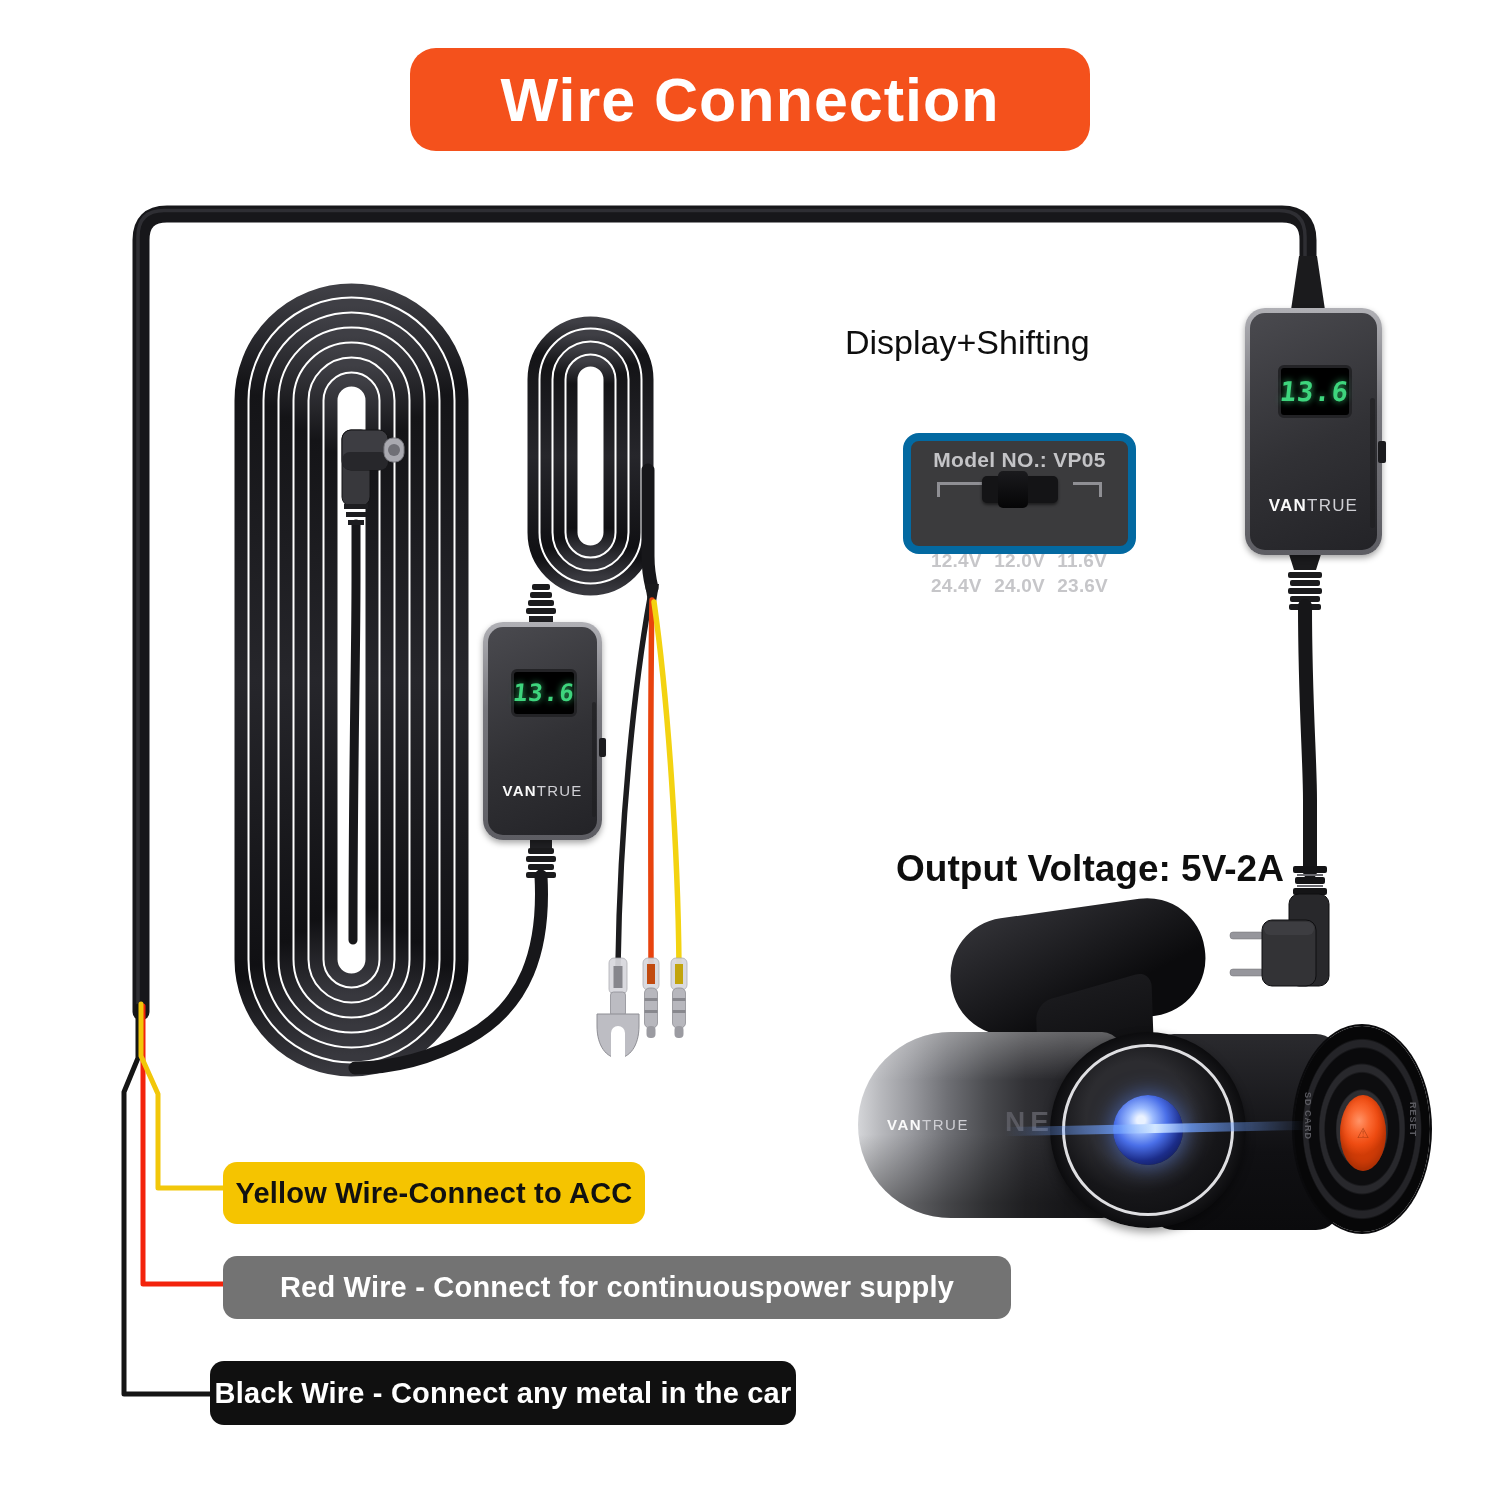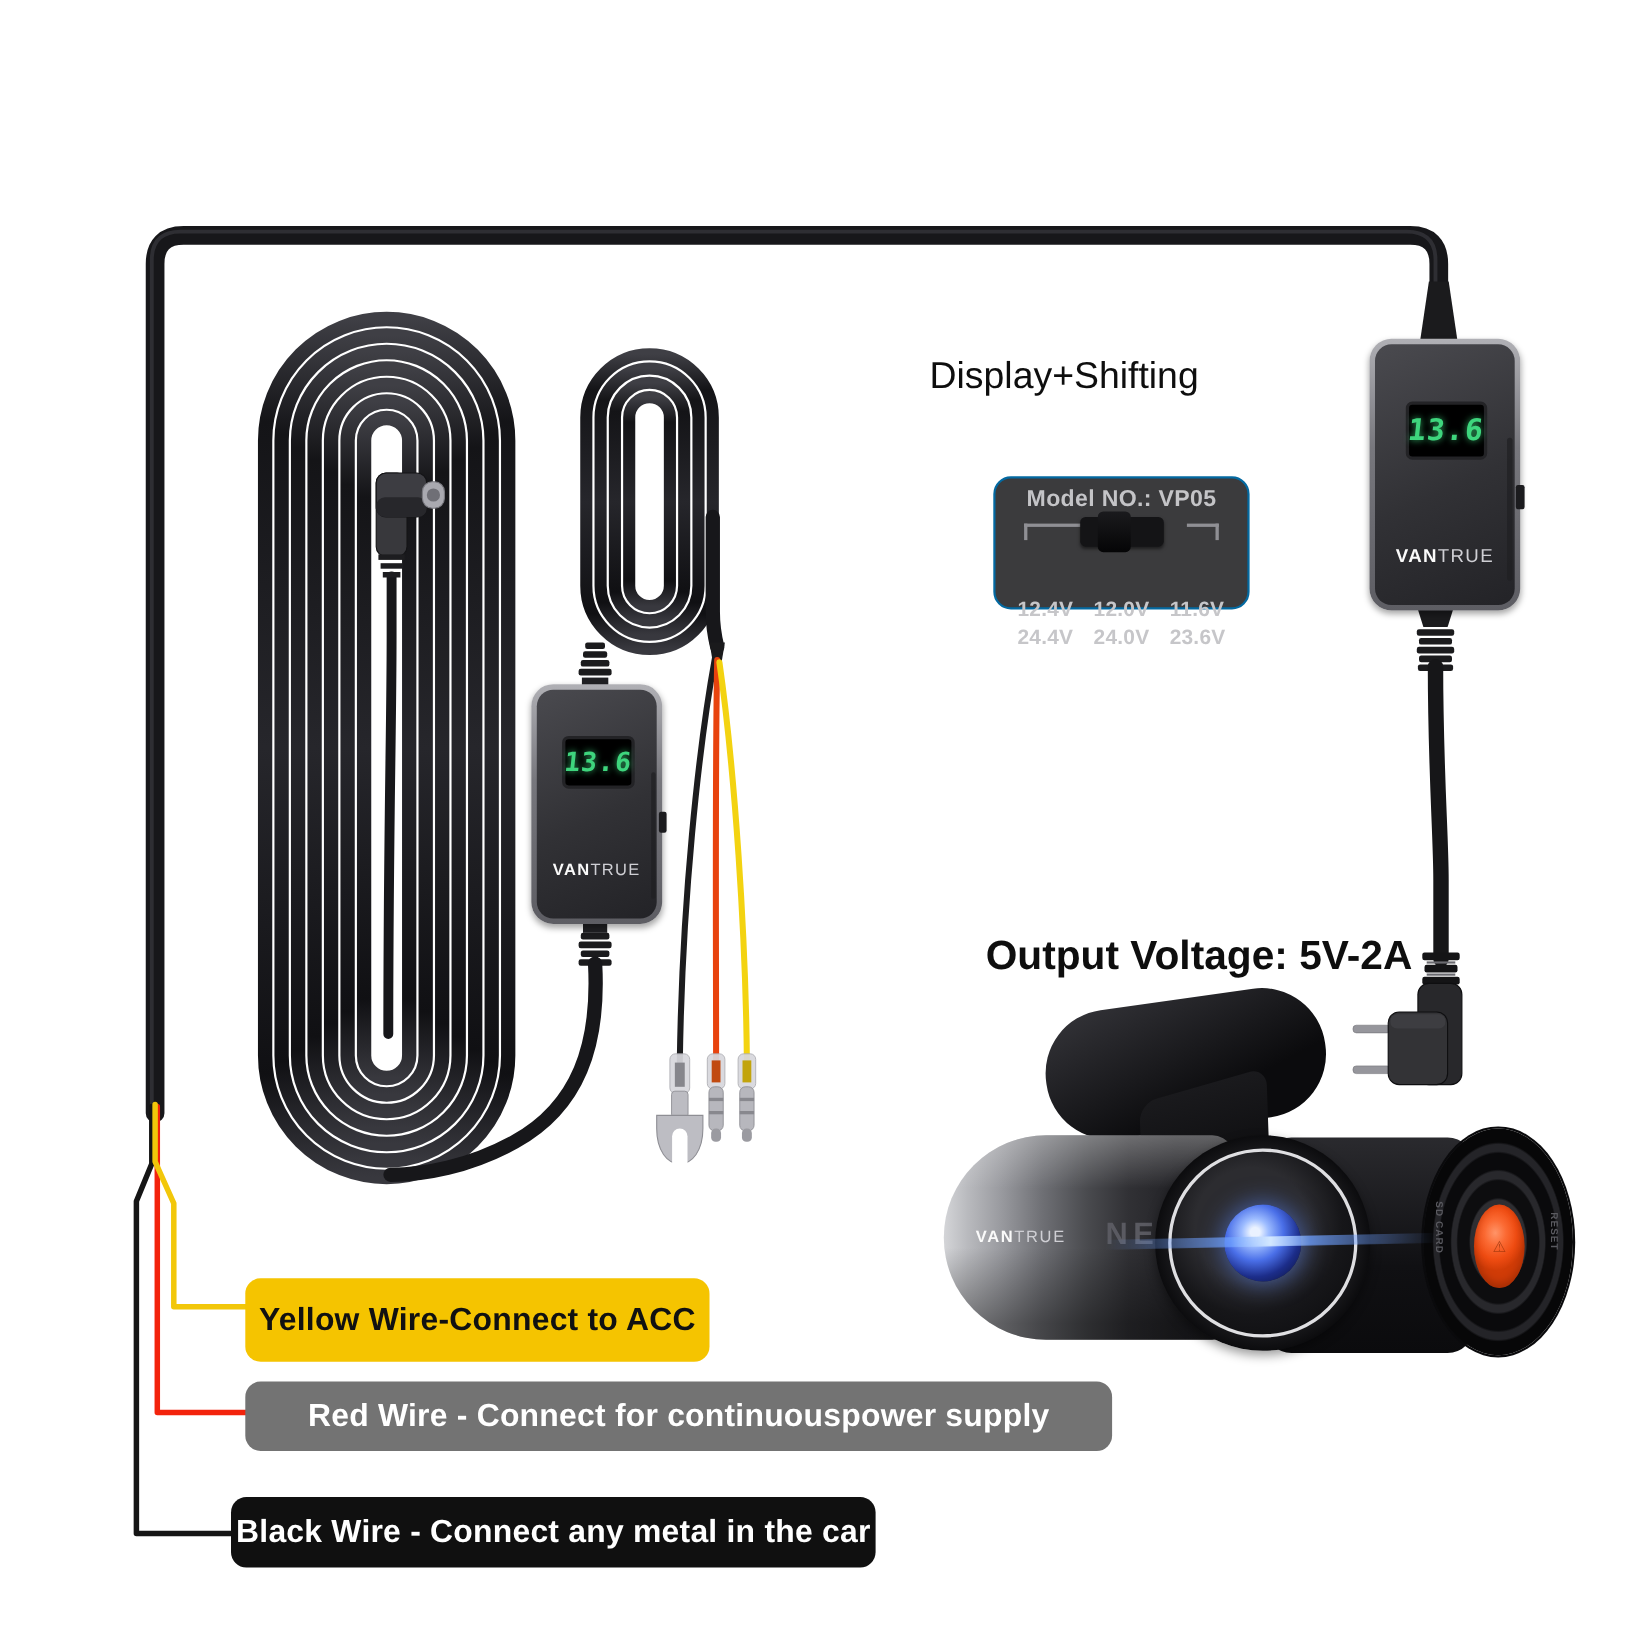--- a/index.html
+++ b/index.html
@@ -11,21 +11,21 @@
   
   .title-badge{left:410px;top:48px;width:680px;height:103px;background:#F4511C;border-radius:26px;
                display:flex;align-items:center;justify-content:center;}
   .title-badge span{color:#ffffff;font-size:61px;font-weight:800;letter-spacing:1px;}
 
   
   .heading{left:845px;top:322px;width:340px;text-align:left;font-size:34px;font-weight:400;
            color:#0e0e0e;line-height:1.22;}
 
   
-  .model-box{left:903px;top:433px;width:233px;height:121px;background:#3b3b3d;border:2px solid #0369a1;
+  .model-box{left:903px;top:433px;width:233px;height:121px;background:#3b3b3d;border:8px solid #0369a1;
              border-radius:16px;box-sizing:border-box;}
   .model-title{margin-top:7px;text-align:center;font-size:21px;font-weight:700;color:#c4c4c7;letter-spacing:.3px;}
   .switch-row{position:relative;height:33px;}
   .bracket-l{position:absolute;left:26px;top:10px;width:52px;height:12px;border-top:3px solid #8f8f94;border-left:3px solid #8f8f94;}
   .bracket-r{position:absolute;right:26px;top:10px;width:26px;height:12px;border-top:3px solid #8f8f94;border-right:3px solid #8f8f94;}
   .switch-track{position:absolute;left:50%;transform:translateX(-50%);top:4px;width:76px;height:27px;
                 background:#141416;border-radius:5px;box-shadow:0 2px 3px rgba(0,0,0,.5);}
   .switch-knob{position:absolute;left:16px;top:-5px;width:30px;height:37px;
                background:linear-gradient(180deg,#1a1a1d,#050506);border-radius:5px;}
   .voltage-row{display:flex;justify-content:space-between;padding:0 20px;margin-top:44px;}
@@ -92,21 +92,21 @@
         box-sizing:border-box;background:radial-gradient(circle at 44% 40%, #2c2c30 0 38%, #161619 60%, #0a0a0c 100%);}
   .cam-lens-glass{left:1113px;top:1095px;width:70px;height:70px;border-radius:50%;
         background:radial-gradient(circle at 40% 36%, #eaf2ff 0 7%, #9dbcff 20%, #4a6fe8 42%, #1c2d8a 66%, #070b28 100%);
         box-shadow:0 0 20px 3px rgba(96,140,255,.5);}
   .cam-flare{left:1005px;top:1124px;width:300px;height:9px;transform:rotate(-1.2deg);filter:blur(.5px);
         background:linear-gradient(90deg,transparent,rgba(110,160,255,.75) 38%,rgba(215,235,255,.95) 50%,rgba(110,160,255,.75) 62%,transparent);}
 
   
   .pill{position:absolute;border-radius:14px;display:flex;align-items:center;justify-content:center;
         font-size:29px;font-weight:600;letter-spacing:.2px;}
-  .pill-yellow{left:223px;top:1162px;width:422px;height:76px;background:#F5C400;color:#111111;}
+  .pill-yellow{left:223px;top:1162px;width:422px;height:62px;background:#F5C400;color:#111111;}
   .pill-red{left:223px;top:1256px;width:788px;height:63px;background:#737373;color:#ffffff;text-align:center;}
   .pill-black{left:210px;top:1361px;width:586px;height:64px;background:#101010;color:#ffffff;}
 </style>
 </head>
 <body>
 
 <div class="stage">
 
   <svg class="wires" viewBox="0 0 1500 1500">
     <defs>
@@ -227,20 +227,23 @@
       <rect x="1297" y="885" width="26" height="2" fill="#6a6a70"></rect>
       <rect x="1293" y="888" width="34" height="7" rx="2" fill="#141416"></rect>
       <rect x="1230" y="932" width="34" height="7" rx="3" fill="#96969c" stroke="#6c6c72" stroke-width="0.5"></rect>
       <rect x="1230" y="969" width="34" height="7" rx="3" fill="#96969c" stroke="#6c6c72" stroke-width="0.5"></rect>
       <rect x="1289" y="894" width="40" height="92" rx="10" fill="#28282b" stroke="#0e0e10"></rect>
       <rect x="1262" y="920" width="54" height="66" rx="10" fill="#333336" stroke="#0e0e10"></rect>
       <rect x="1264" y="922" width="50" height="13" rx="6" fill="#45454a" opacity="0.6"></rect>
     </g>
   </svg>
 
+  <div class="abs title-badge">
+    <span>Wire Connection</span>
+  </div>
 
   <div class="abs heading">
     <div>Display+Shifting</div>
   </div>
 
   <div class="abs model-box">
     <div class="model-title">Model NO.: VP05</div>
     <div class="switch-row">
       <div class="bracket-l"></div>
       <div class="bracket-r"></div>

